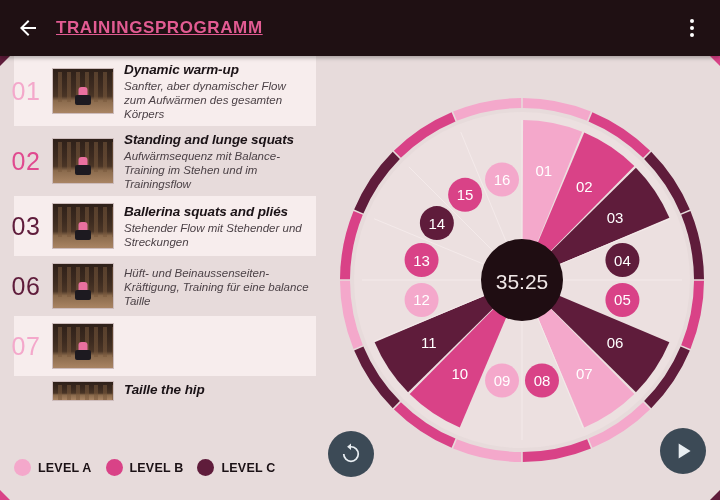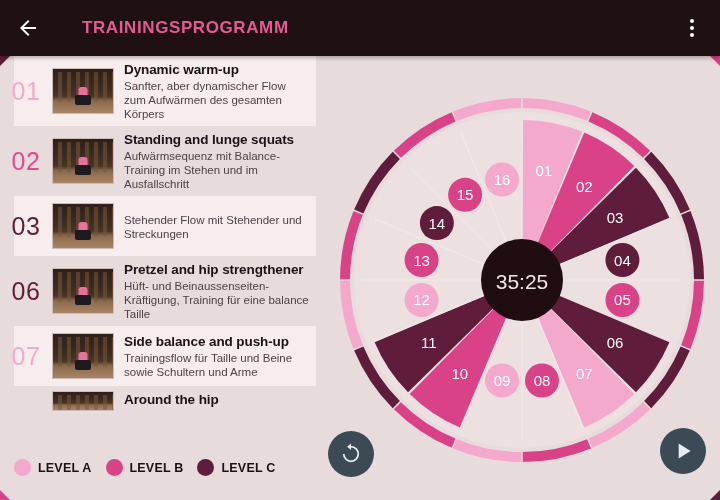--- a/index.html
+++ b/index.html
@@ -28,22 +28,23 @@
   .back-btn {
     width: 56px; height: 56px;
     display: flex; align-items: center; justify-content: center;
     cursor: pointer;
   }
   .appbar-title {
     font-size: 17px;
     font-weight: bold;
     letter-spacing: 0.6px;
     color: #e25b92;
-    margin-left: 26px;
+    margin-left: 0;
     white-space: nowrap;
+    text-decoration: underline;
   }
   .overflow-btn {
     position: absolute; right: 0; top: 0;
     width: 56px; height: 56px;
     display: flex; flex-direction: column;
     align-items: center; justify-content: center;
     gap: 3px;
     cursor: pointer;
   }
   .overflow-btn i {
@@ -104,21 +105,21 @@
     border-radius: 3px;
   }
   .thumb .legs {
     position: absolute;
     left: 50%; top: 60%;
     transform: translateX(-50%);
     width: 16px; height: 10px;
     background: #1d1a20;
     border-radius: 2px;
   }
-  .rowtext { flex: 1 1 auto; min-width: 0; padding-right: 4px; }
+  .rowtext { flex: 1 1 auto; min-width: 0; padding-right: 4px; font-style: italic; }
   .rowtitle {
     font-size: 13.5px; font-weight: bold; color: #1a1216;
     line-height: 17px; letter-spacing: -0.1px;
   }
   .rowdesc {
     font-size: 11.5px; color: #4c4247;
     line-height: 14px; margin-top: 1px;
   }
   .row.clipped { height: 32px; min-height: 0; overflow: hidden; align-items: flex-start; }
   .row.clipped .thumb { height: 20px; }
@@ -217,73 +218,69 @@
     <div class="row">
       <div class="num" style="color:#e04a8f">02</div>
       <div class="thumb">
         <div class="wall"></div>
           <div class="pillars"></div>
           <div class="figure"></div>
           <div class="legs"></div>
       </div>
       <div class="rowtext">
         <div class="rowtitle">Standing and lunge squats</div>
-        <div class="rowdesc">Aufwärmsequenz mit Balance-Training im Stehen und im Ausfallschritt</div>
+        <div class="rowdesc">Aufwärmsequenz mit Balance-Training im Stehen und im Trainingsflow</div>
       </div>
     </div>
 
     <div class="row alt">
       <div class="num" style="color:#5f1c3b">03</div>
       <div class="thumb">
         <div class="wall"></div>
           <div class="pillars"></div>
           <div class="figure"></div>
           <div class="legs"></div>
       </div>
       <div class="rowtext">
+        <div class="rowtitle">Ballerina squats and pliés</div>
         <div class="rowdesc">Stehender Flow mit Stehender und Streckungen</div>
       </div>
     </div>
 
     <div class="row">
       <div class="num" style="color:#5f1c3b">06</div>
       <div class="thumb">
         <div class="wall"></div>
           <div class="pillars"></div>
           <div class="figure"></div>
           <div class="legs"></div>
       </div>
       <div class="rowtext">
-        <div class="rowtitle">Pretzel and hip strengthener</div>
         <div class="rowdesc">Hüft- und Beinaussenseiten-Kräftigung, Training für eine balance Taille</div>
       </div>
     </div>
 
     <div class="row alt">
       <div class="num" style="color:#f4a8cb">07</div>
       <div class="thumb">
         <div class="wall"></div>
           <div class="pillars"></div>
           <div class="figure"></div>
           <div class="legs"></div>
       </div>
-      <div class="rowtext">
-        <div class="rowtitle">Side balance and push-up</div>
-        <div class="rowdesc">Trainingsflow für Taille und Beine sowie Schultern und Arme</div>
-      </div>
     </div>
 
     <div class="row clipped">
       <div class="num" style="color:#f4a8cb"></div>
       <div class="thumb">
         <div class="wall"></div>
           <div class="pillars"></div>
       </div>
       <div class="rowtext">
-        <div class="rowtitle">Around the hip</div>
+        <div class="rowtitle">Taille the hip</div>
       </div>
     </div>
 
   </div>
 
   <div class="legend">
     <div class="legend-item">
       <span class="legend-dot" style="background:#f4a8cb"></span>
       <span class="legend-label">LEVEL A</span>
     </div>

